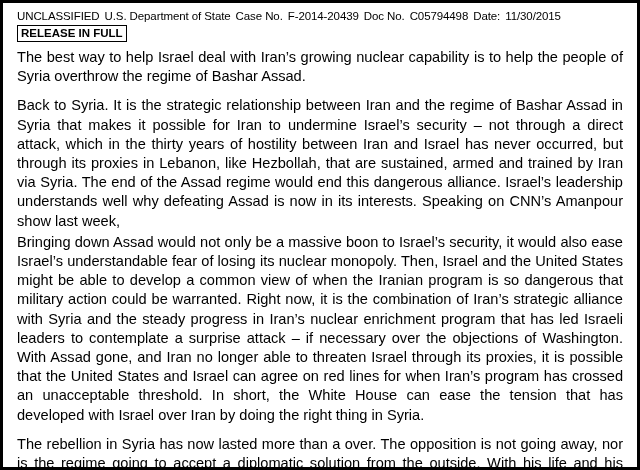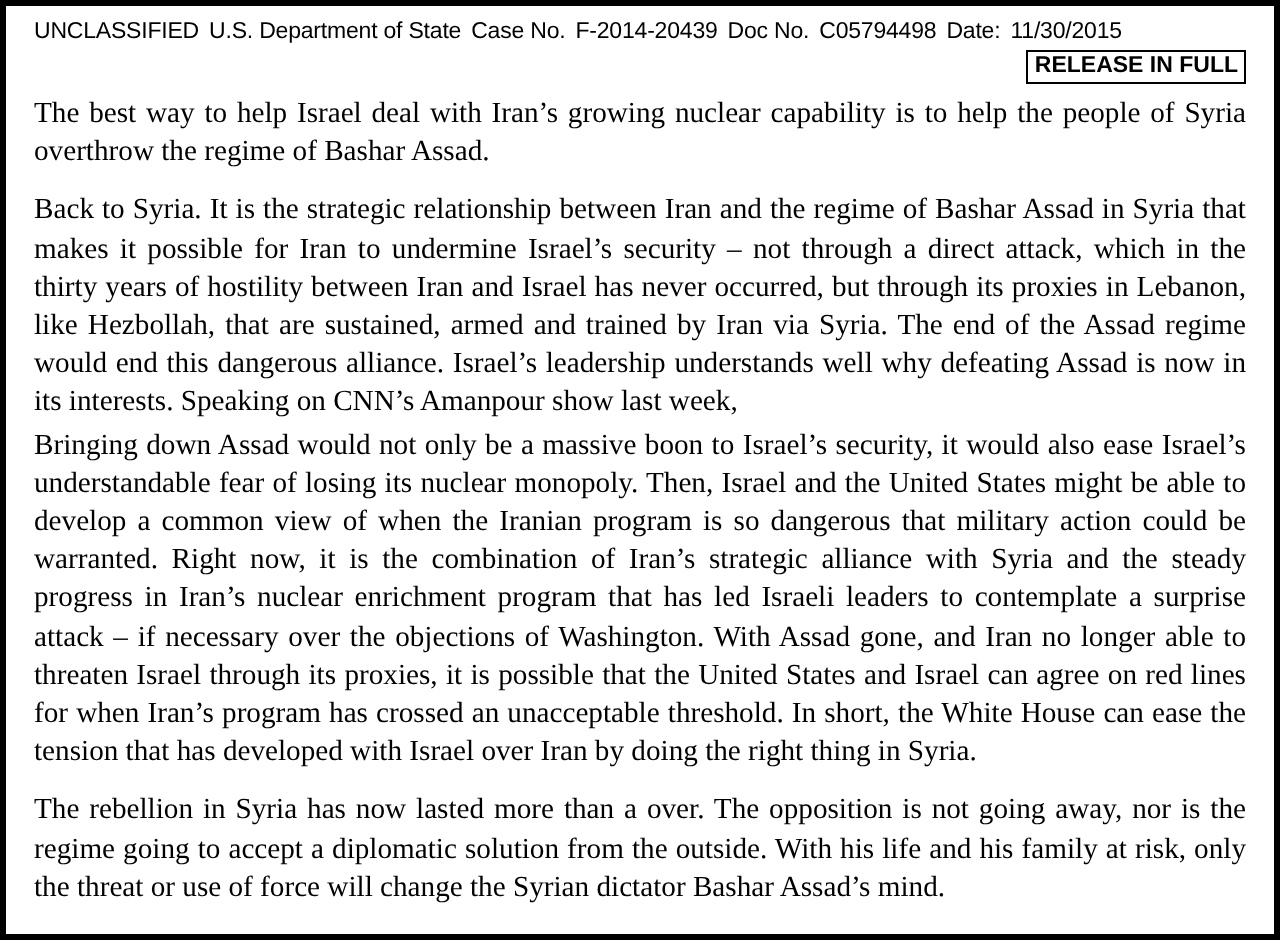--- a/index.html
+++ b/index.html
@@ -27,36 +27,35 @@
     font-size: 11.5px;
     color: #000;
     letter-spacing: -0.1px;
     white-space: nowrap;
     margin: 0 0 2px 0;
     line-height: 14px;
   }
   .header-line .sp { display: inline-block; width: 5px; }
   .release-row {
     display: flex;
-    justify-content: flex-end;
     margin: 0 0 6px 0;
   }
   .release-box {
     font-family: "Liberation Sans", sans-serif;
     font-weight: bold;
     font-size: 11.5px;
     line-height: 13px;
     padding: 1px 3px 1px 3px;
     border: 1.5px solid #000;
     color: #000;
     letter-spacing: 0px;
   }
   .body-text p {
     margin: 0 0 10px 0;
-    font-family: Liberation Serif, serif;
+    font-family: Liberation Sans, sans-serif;
     font-size: 14.6px;
     line-height: 19.2px;
     color: #000;
     text-align: justify;
     text-justify: inter-word;
   }
   .body-text p:last-child { margin-bottom: 0; }
   .tight { margin-bottom: 2px !important; }
 </style>
 </head>

